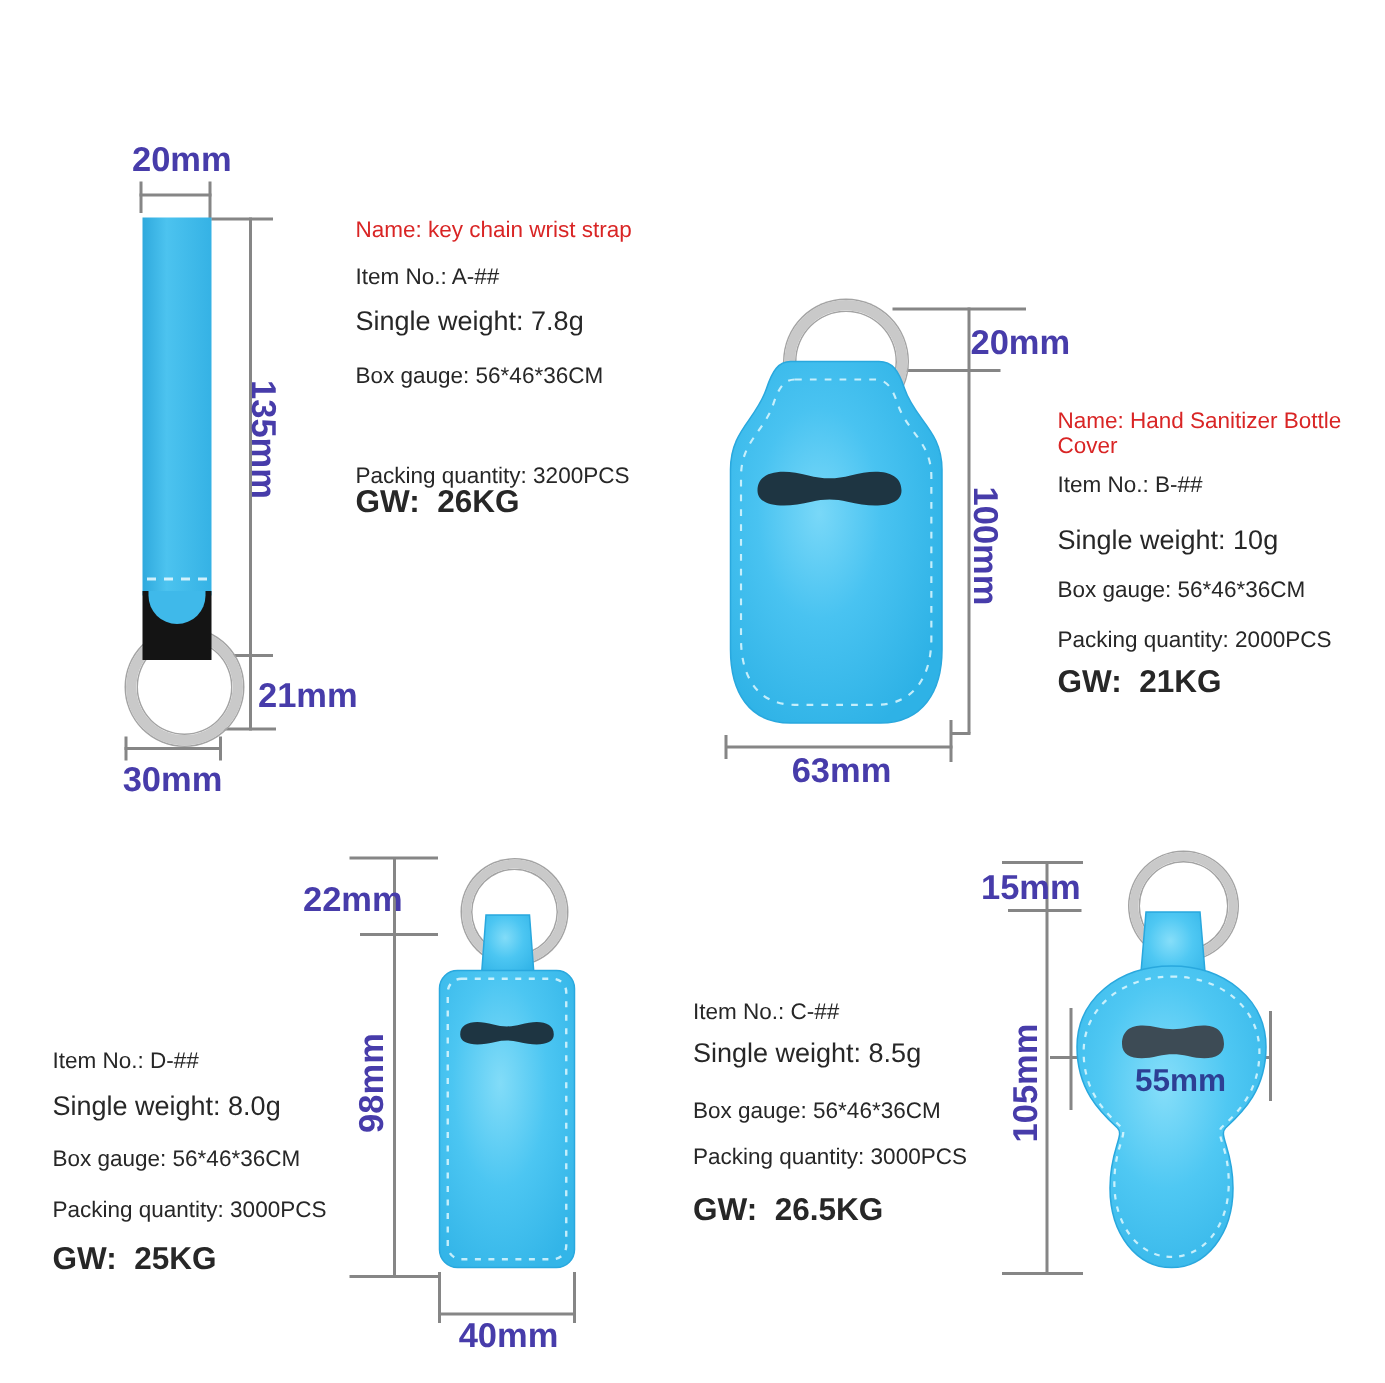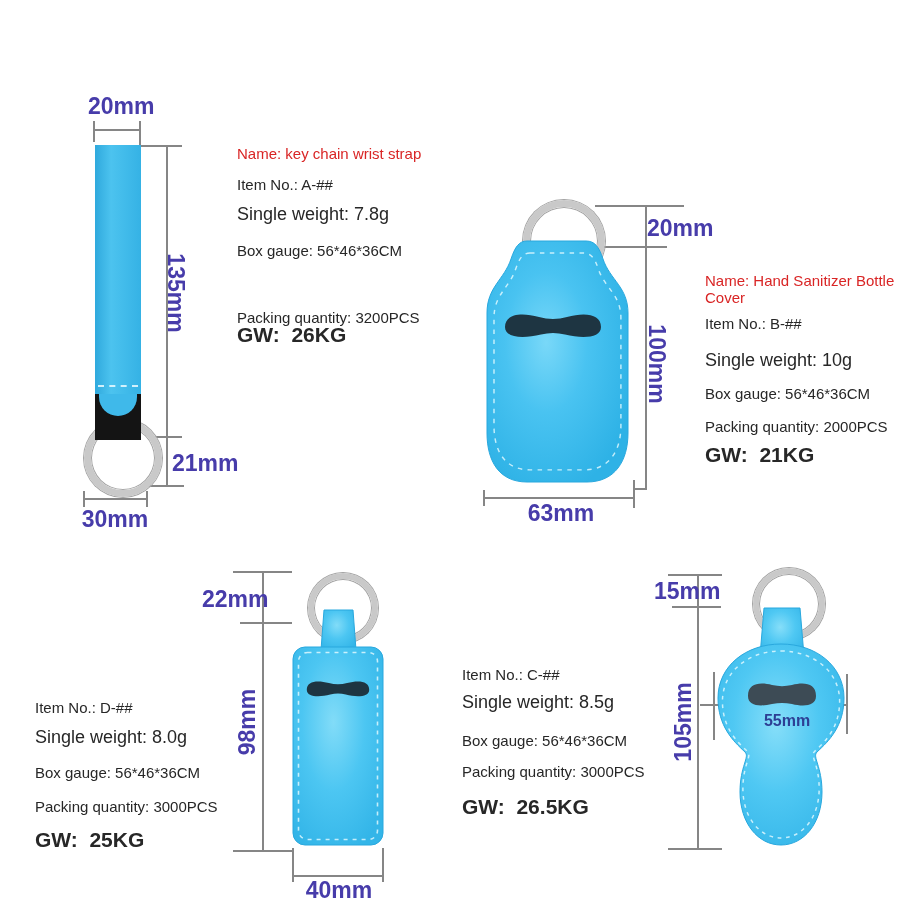--- a/index.html
+++ b/index.html
@@ -6,21 +6,21 @@
     --product-blue:#3fbfee; --dim-label:#473caa; --dim-label-dark:#2d3f94;
     --name-red:#d92525; --text-black:#272727; --line-gray:#868686;
     --slot-dark:#1e3542; --strap-black:#141414;
   }
   html,body{margin:0;padding:0;background:#fff;}
   #canvas{position:relative;width:923px;height:922px;background:#fff;overflow:hidden;
           font-family:"Liberation Sans",sans-serif;}
   .line{position:absolute;background:var(--line-gray,#868686);}
   .lbl{position:absolute;font-weight:700;font-size:23px;color:var(--dim-label,#473caa);
        text-align:center;white-space:nowrap;line-height:24px;}
-  .lbl.dark{color:var(--dim-label-dark,#2d3f94);font-size:16px;text-align:center;}
+  .lbl.dark{color:var(--dim-label-dark,#2d3f94);font-size:21px;text-align:center;}
   .rot90{transform:rotate(90deg);}
   .rotm90{transform:rotate(-90deg);}
   .ring{position:absolute;border-radius:50%;border:7px solid #c9c9c9;
         box-shadow:0 0 0 1px #a3a3a3, inset 0 0 0 1px #a3a3a3;background:transparent;}
   .spec{position:absolute;}
   .row{position:absolute;left:0;color:var(--text-black,#272727);font-size:15px;white-space:nowrap;}
   .row.red{color:var(--name-red,#d92525);}
   .row.wrap{white-space:normal;line-height:17px;}
   .row.big{font-size:18px;}
   .row.gw{font-size:21px;font-weight:700;white-space:pre;}

